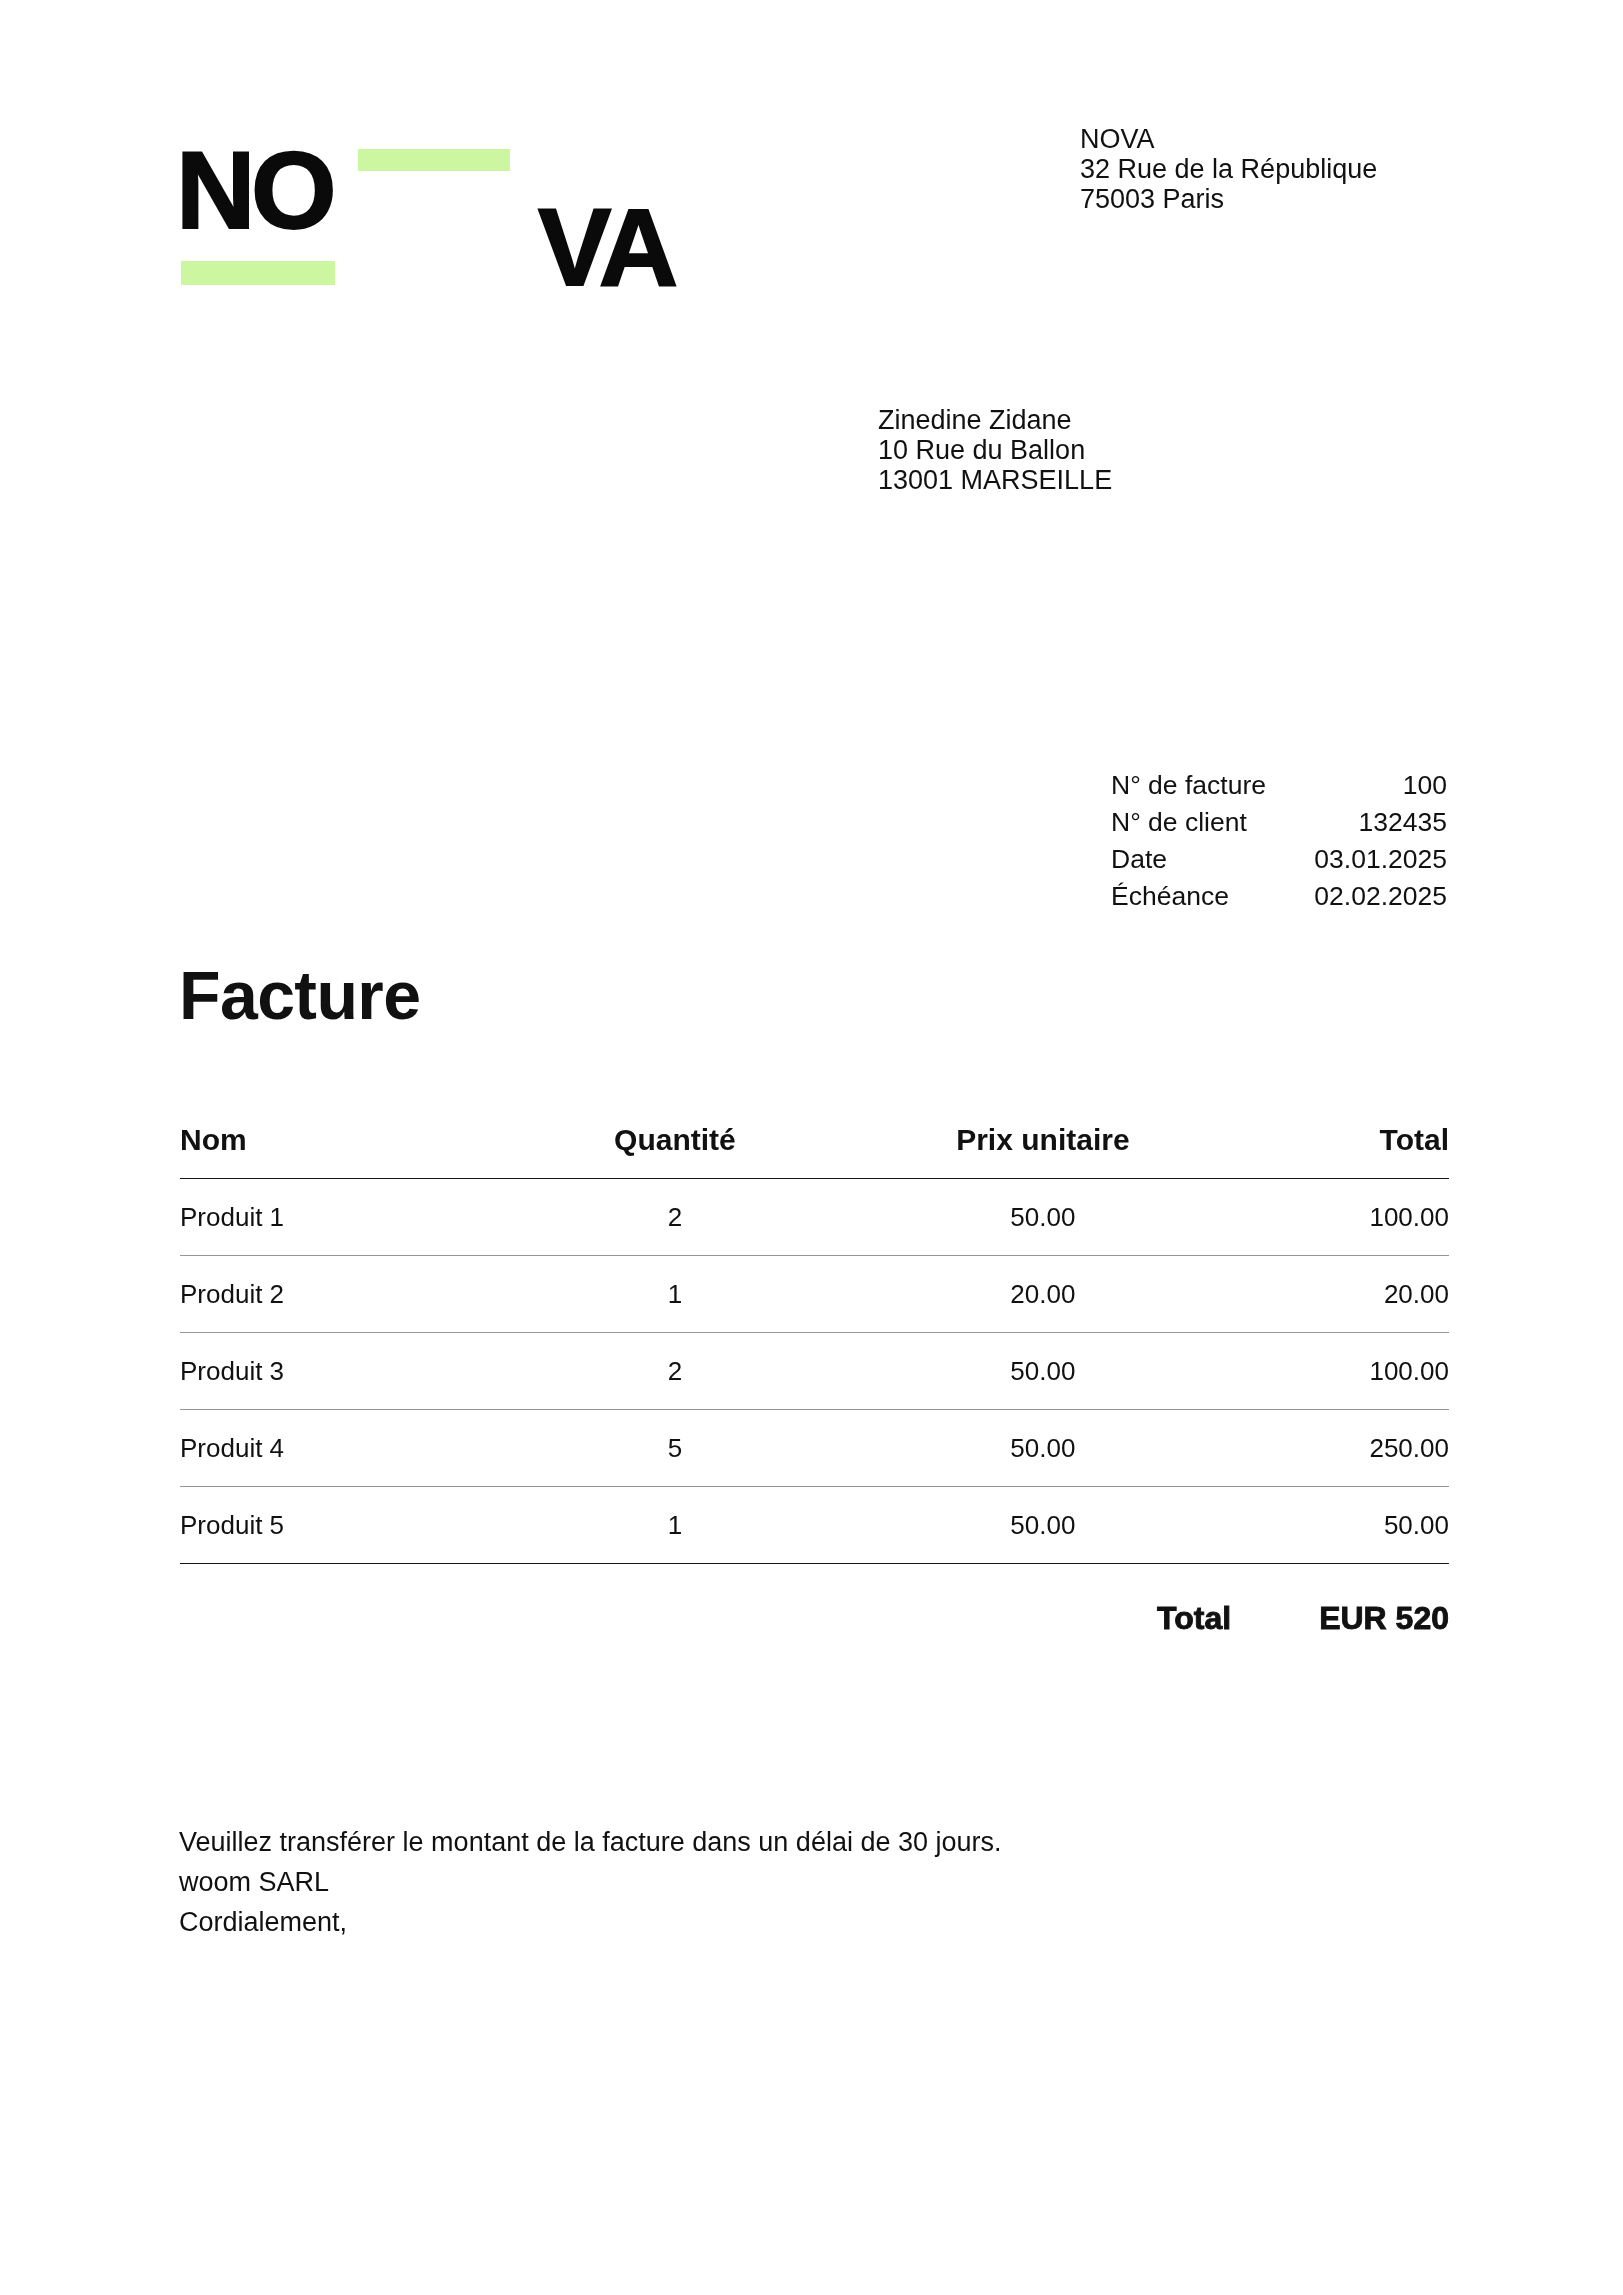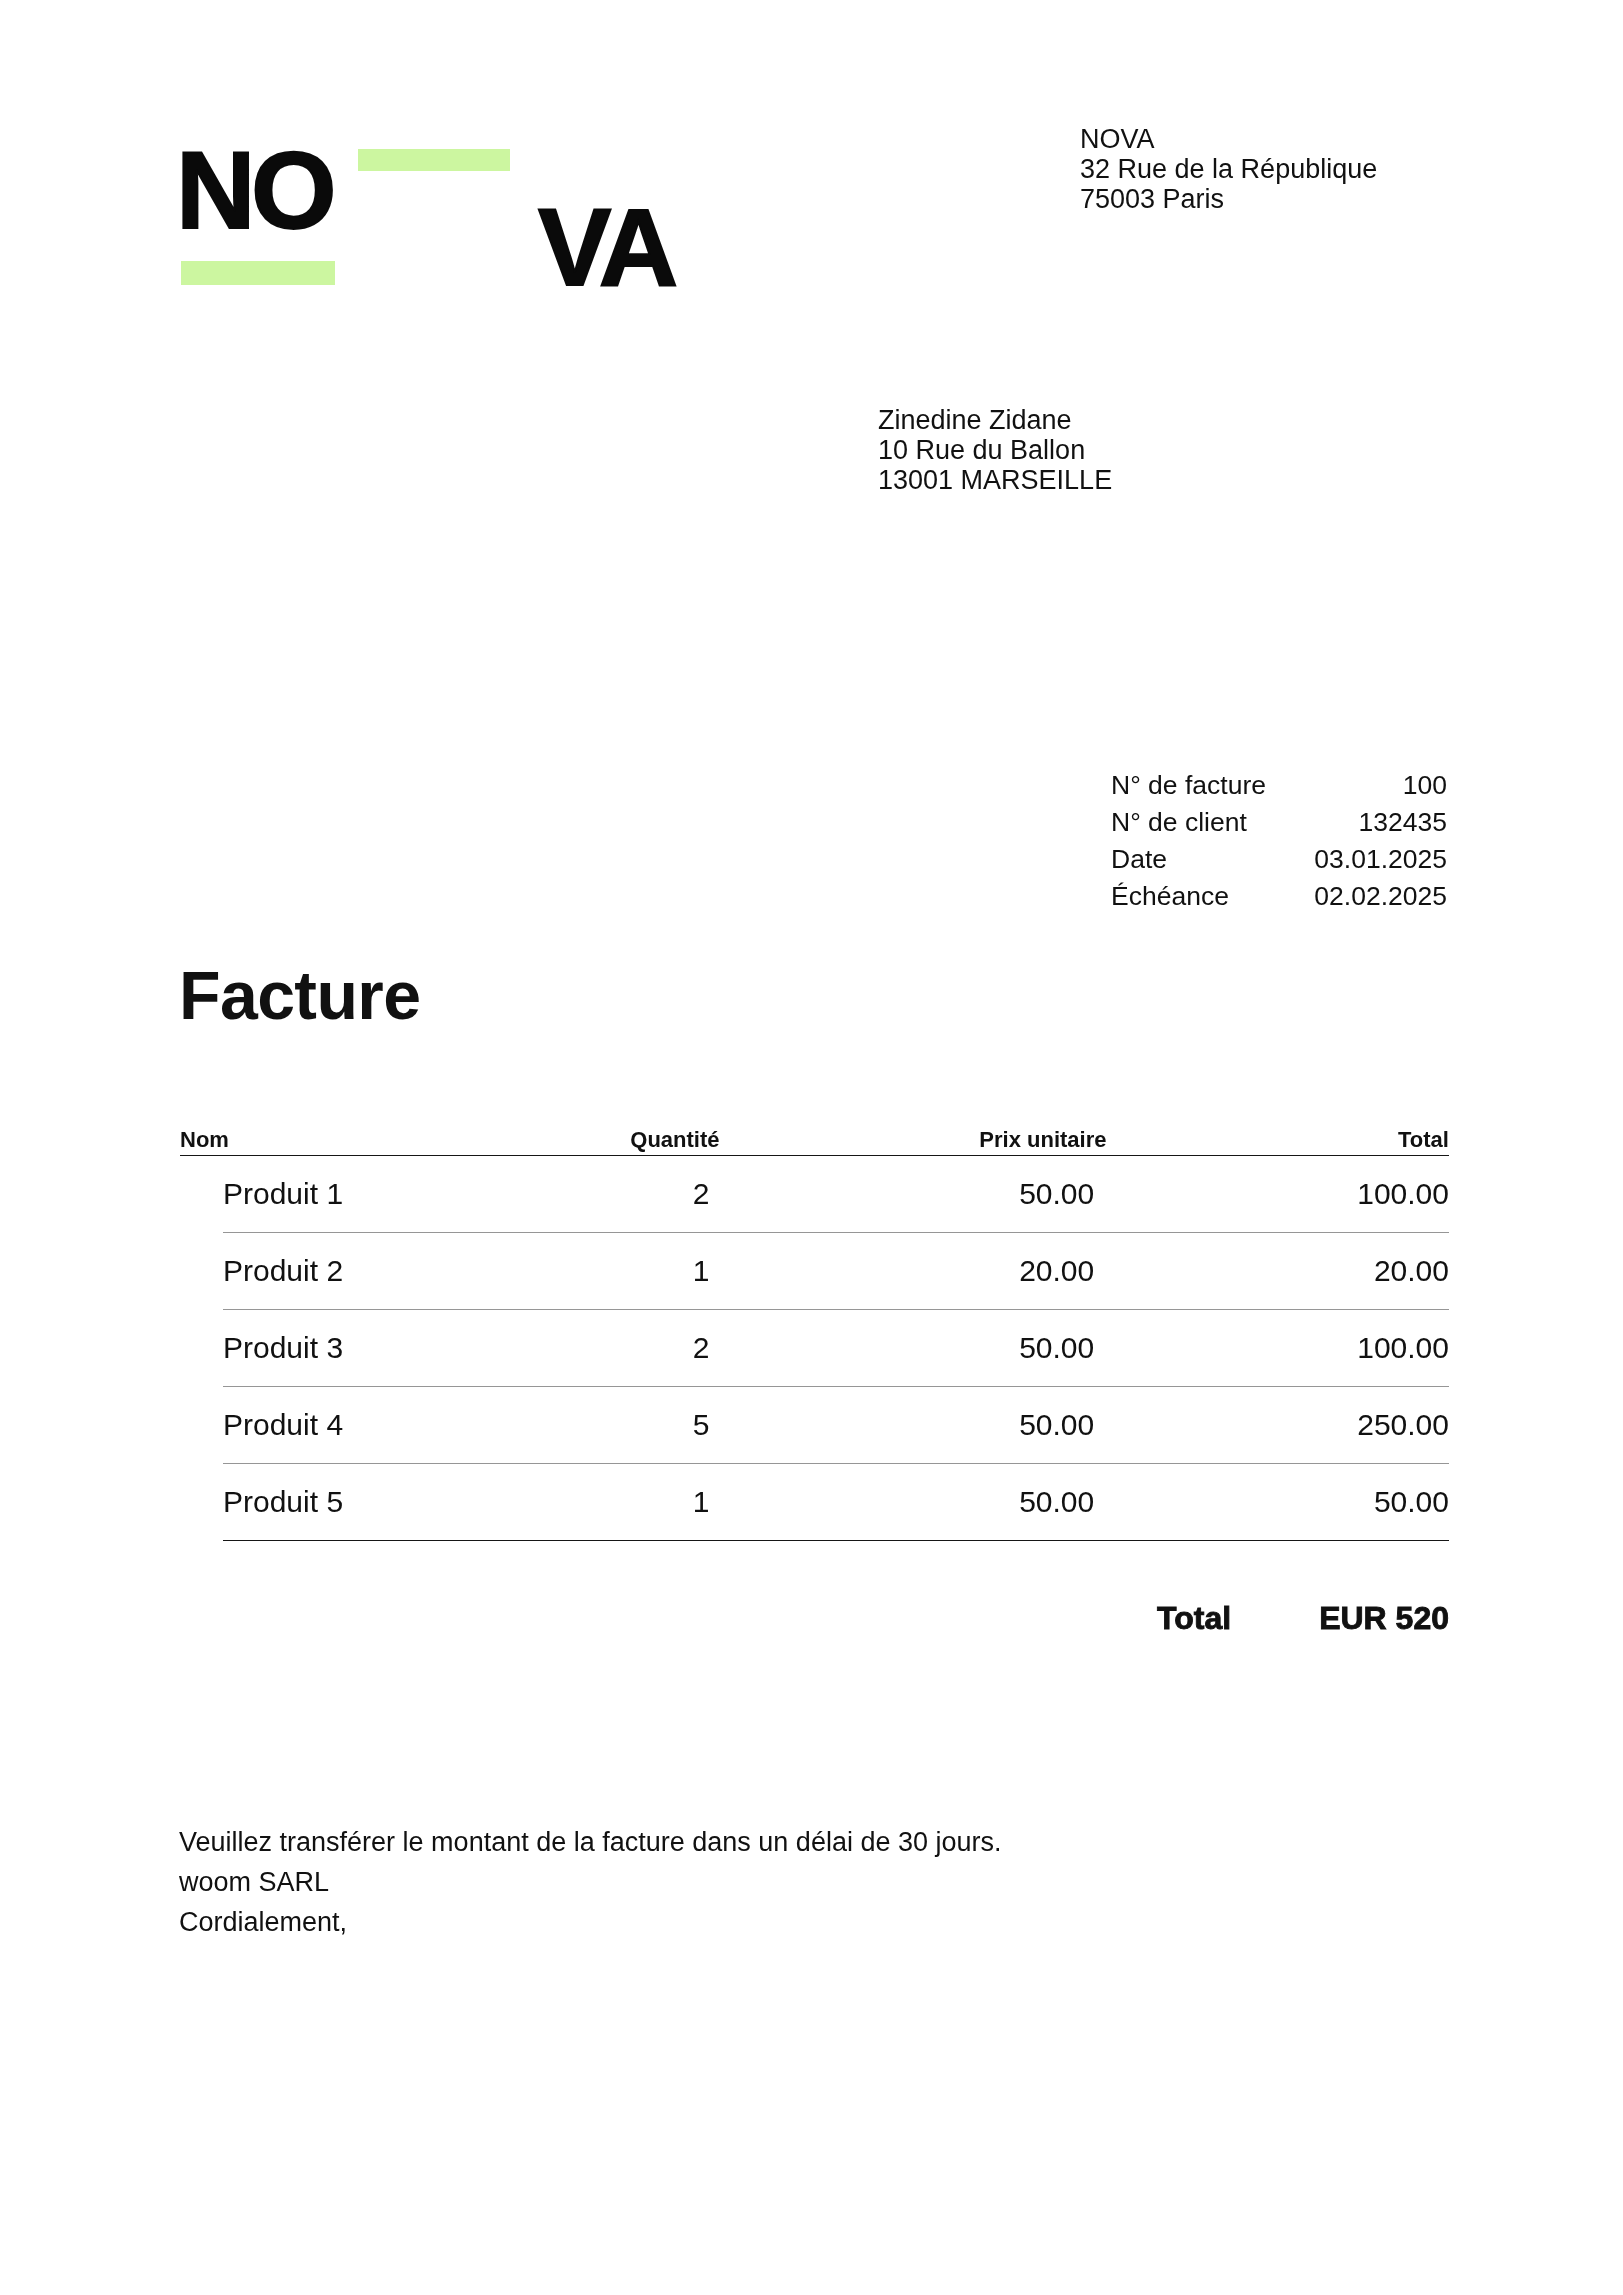--- a/index.html
+++ b/index.html
@@ -58,28 +58,28 @@
   }
 
   
   .table { position: absolute; left: 180px; top: 1125px; width: 1269px; }
   .thead, .trow {
     display: grid;
     grid-template-columns: 28% 22% 36% 14%;
     align-items: center;
   }
   .thead {
-    font-size: 22px; font-weight: 700; line-height: 30px;
+    font-size: 30px; font-weight: 700; line-height: 30px;
+    padding-bottom: 23px;
     border-bottom: 1.9px solid var(--rule-dark);
   }
   .trow {
     height: 77px;
-    font-size: 30px;
+    font-size: 26px;
     border-bottom: 1.3px solid var(--rule-light);
-    margin-left: 43px;
   }
   .trow:last-child { border-bottom: 1.9px solid var(--rule-dark); }
   .c-qty, .c-price { text-align: center; }
   .c-total { text-align: right; }
 
   
   .summary {
     position: absolute; left: 180px; top: 1602px; width: 1269px;
     display: flex; justify-content: flex-end; align-items: baseline; gap: 88px;
     font-size: 32px; font-weight: 700; line-height: 32px;

